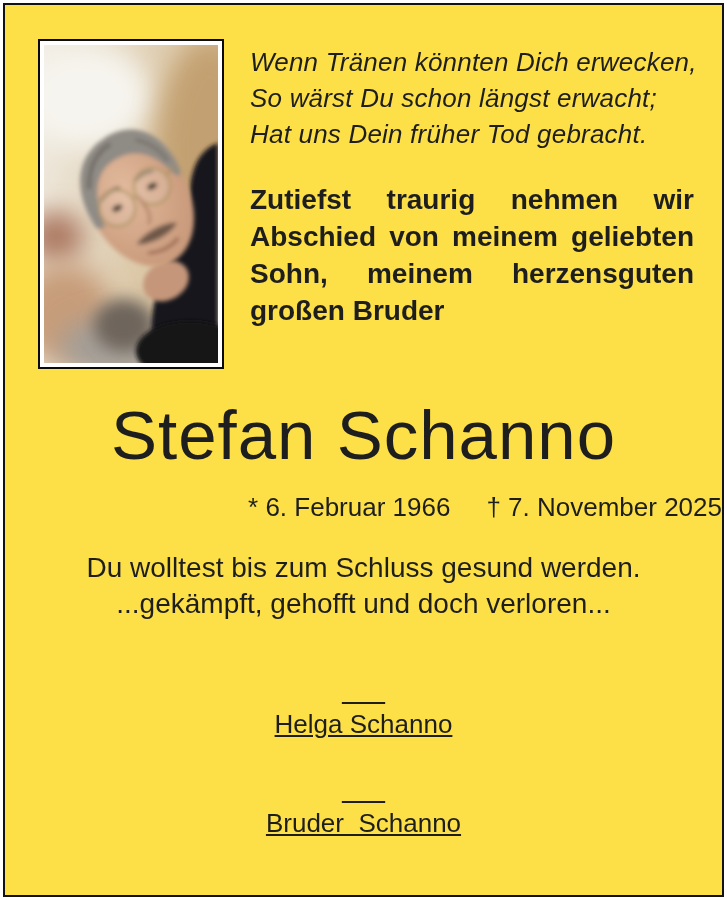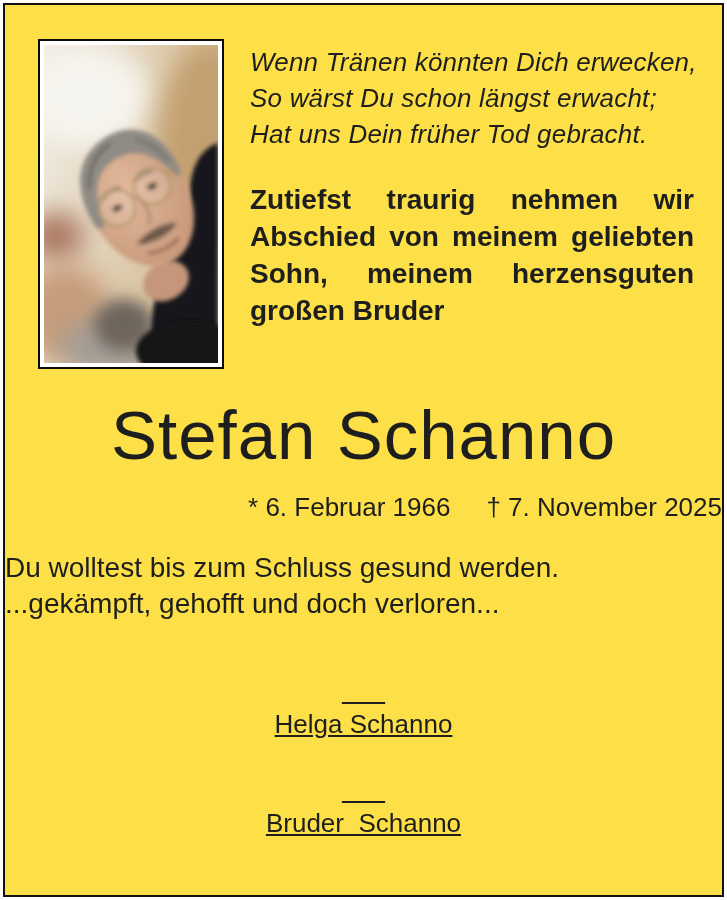--- a/index.html
+++ b/index.html
@@ -52,21 +52,21 @@
   .name {
     margin: 30px 0 0 0;
     font-size: 69px;
     font-weight: 400;
     text-align: center;
     letter-spacing: 1px;
     line-height: 1.06;
   }
   .dates { margin-top: 19px; text-align: right; font-size: 26px; line-height: 33px; }
   .dates .death { margin-left: 36px; }
-  .epitaph { margin-top: 26px; text-align: left; font-size: 28px; line-height: 36px; }
+  .epitaph { margin-top: 26px; text-align: center; font-size: 28px; line-height: 36px; }
   .mourners { margin-top: 20px; text-align: center; font-size: 26px; line-height: 33px; white-space: pre; text-decoration: underline; }
 </style>
 </head>
 <body>
 
 <div class="page">
   <div class="sheet">
 
     <div class="top-row">
 

